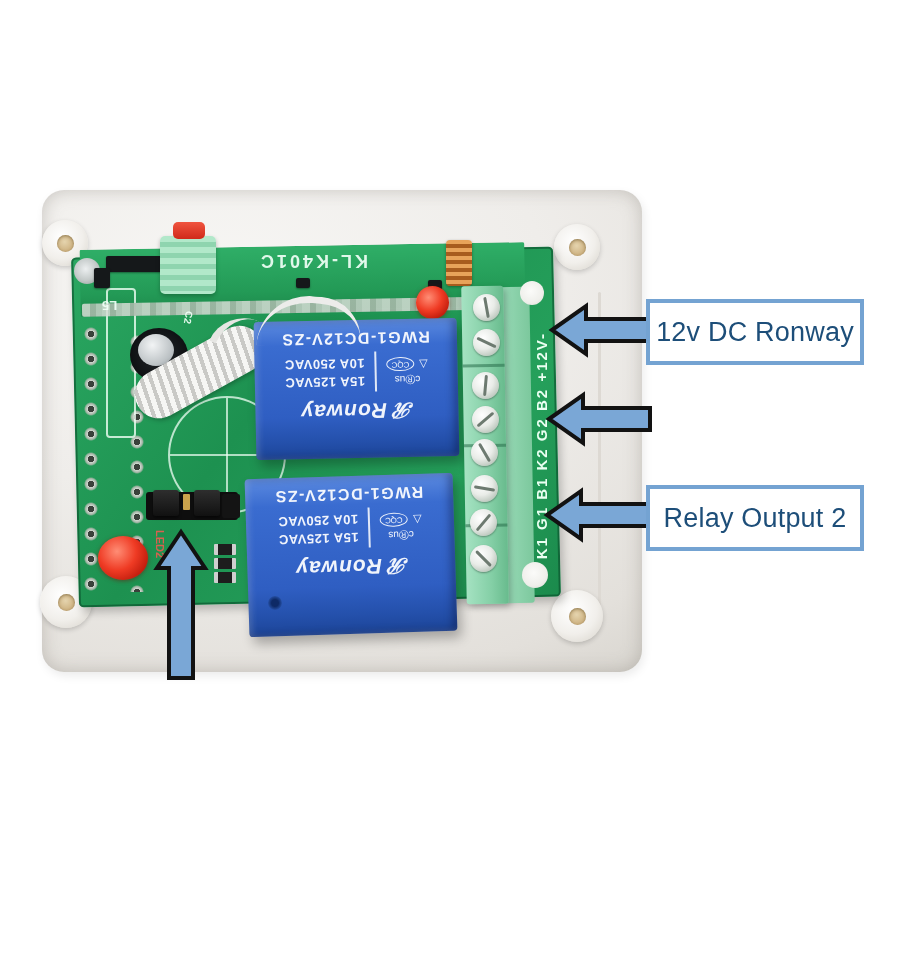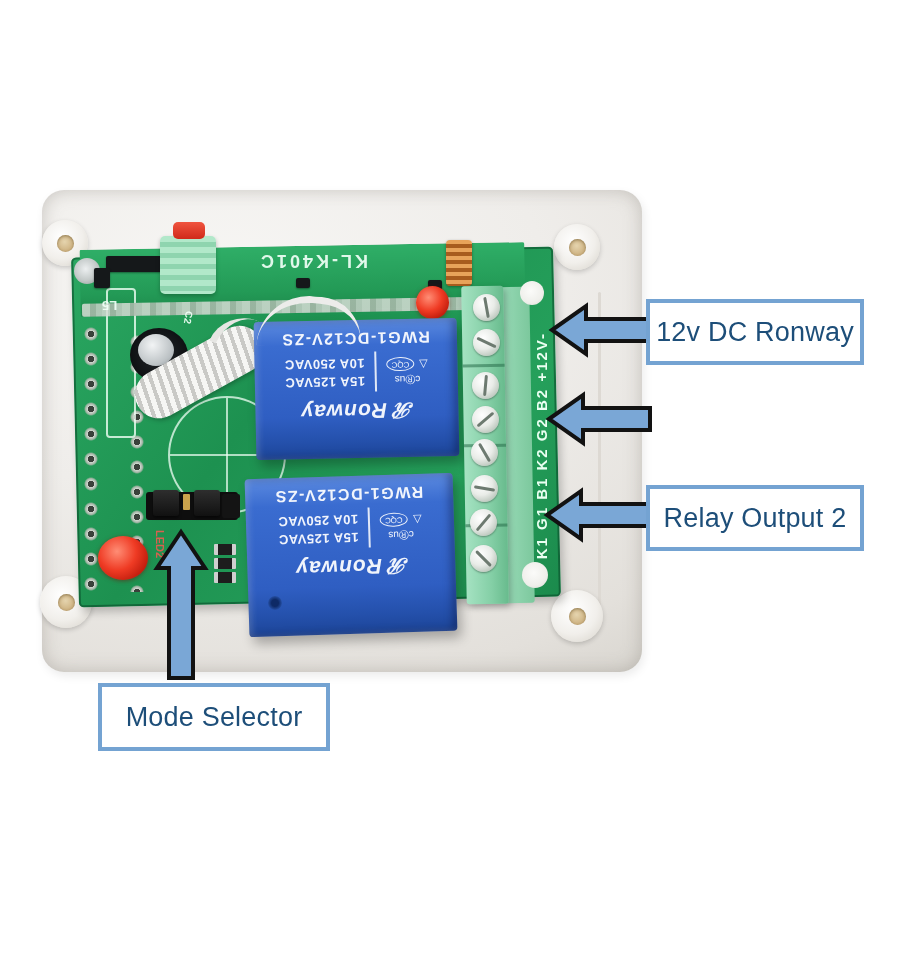--- a/index.html
+++ b/index.html
@@ -256,17 +256,14 @@
     <polygon points="547,515 581,491 581,504 650,504 650,526 581,526 581,539" fill="#7aa7d6" stroke="#121212" stroke-width="4"></polygon>
     <polygon points="181,532 157,568 169,568 169,678 193,678 193,568 205,568" fill="#7aa7d6" stroke="#121212" stroke-width="4"></polygon>
   </svg>
 
   <div class="abs callout" style="left:646px;top:299px;width:210px;height:58px">
     <span>12v DC Ronway</span>
   </div>
   <div class="abs callout" style="left:646px;top:485px;width:210px;height:58px">
     <span>Relay Output 2</span>
   </div>
-  <div class="abs callout" style="left:98px;top:683px;width:224px;height:60px">
-    <span>Mode Selector</span>
-  </div>
 
 </div>
 
 </body></html>

